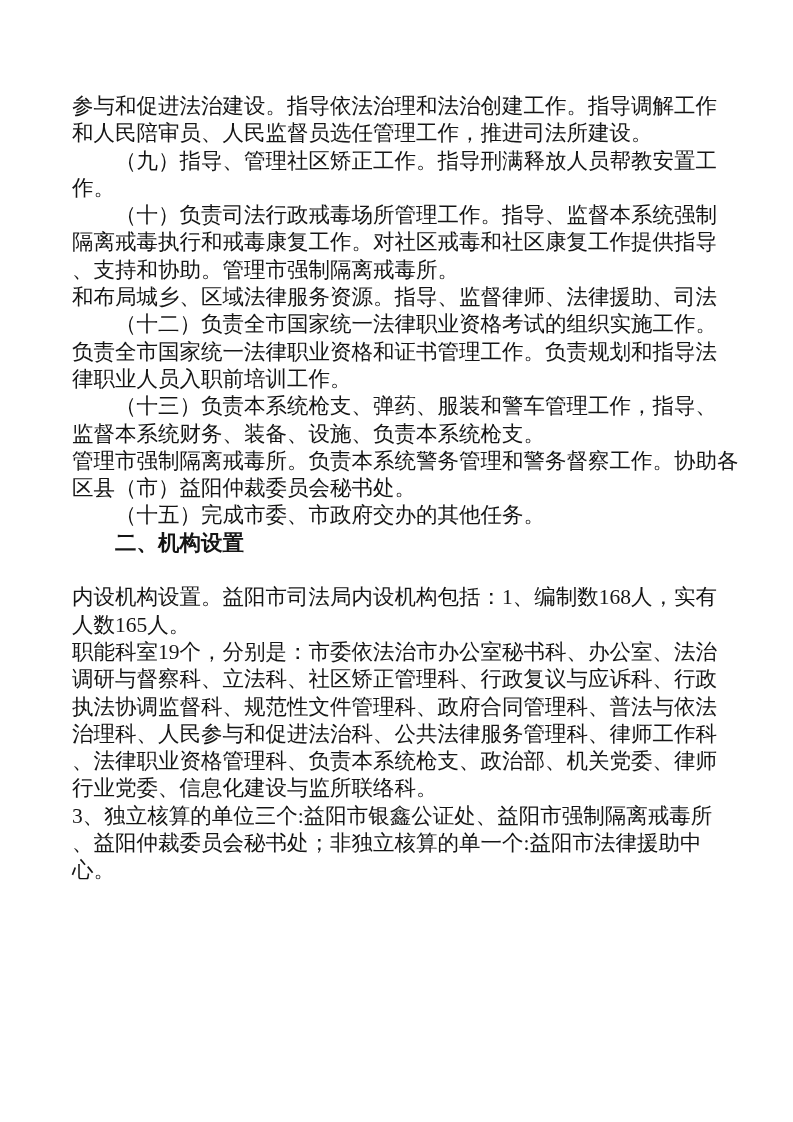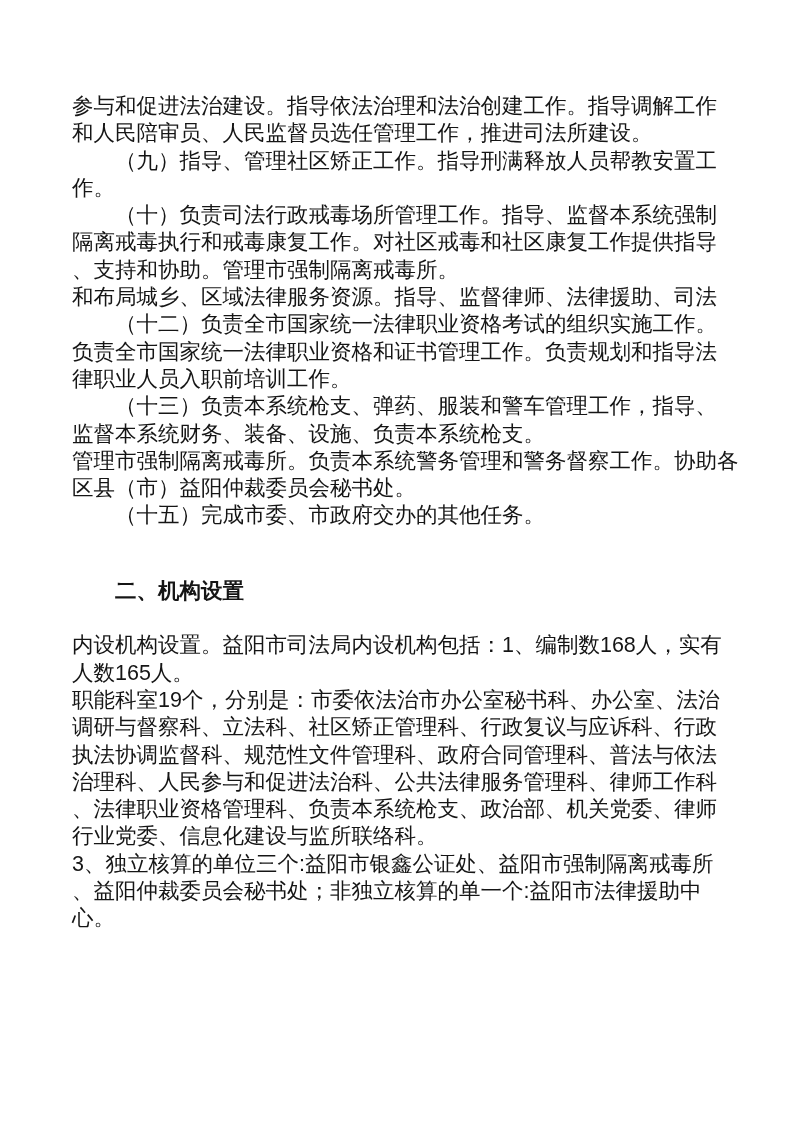--- a/index.html
+++ b/index.html
@@ -6,42 +6,41 @@
     margin: 0;
     padding: 0;
     background: #ffffff;
   }
   .page {
     position: relative;
     width: 793px;
     height: 1122px;
     background: #ffffff;
     overflow: hidden;
-    font-family: Liberation Sans, sans-serif;
+    font-family: Liberation Serif, serif;
   }
   .textblock {
     position: absolute;
     left: 72px;
     top: 93px;
     width: 660px;
     color: #151515;
     font-size: 21.5px;
     line-height: 27.3px;
   }
   .line {
     min-height: 27.3px;
     white-space: nowrap;
     letter-spacing: 0;
   }
   .indent {
     padding-left: 43px;
   }
   .bold {
     font-weight: bold;
-    margin-top: 48px;
   }
 </style>
 </head>
 <body>
 
 <div class="page">
   <div class="textblock">
     <div class="line">参与和促进法治建设。指导依法治理和法治创建工作。指导调解工作</div>
     <div class="line">和人民陪审员、人民监督员选任管理工作，推进司法所建设。</div>
     <div class="line indent">（九）指导、管理社区矫正工作。指导刑满释放人员帮教安置工</div>

